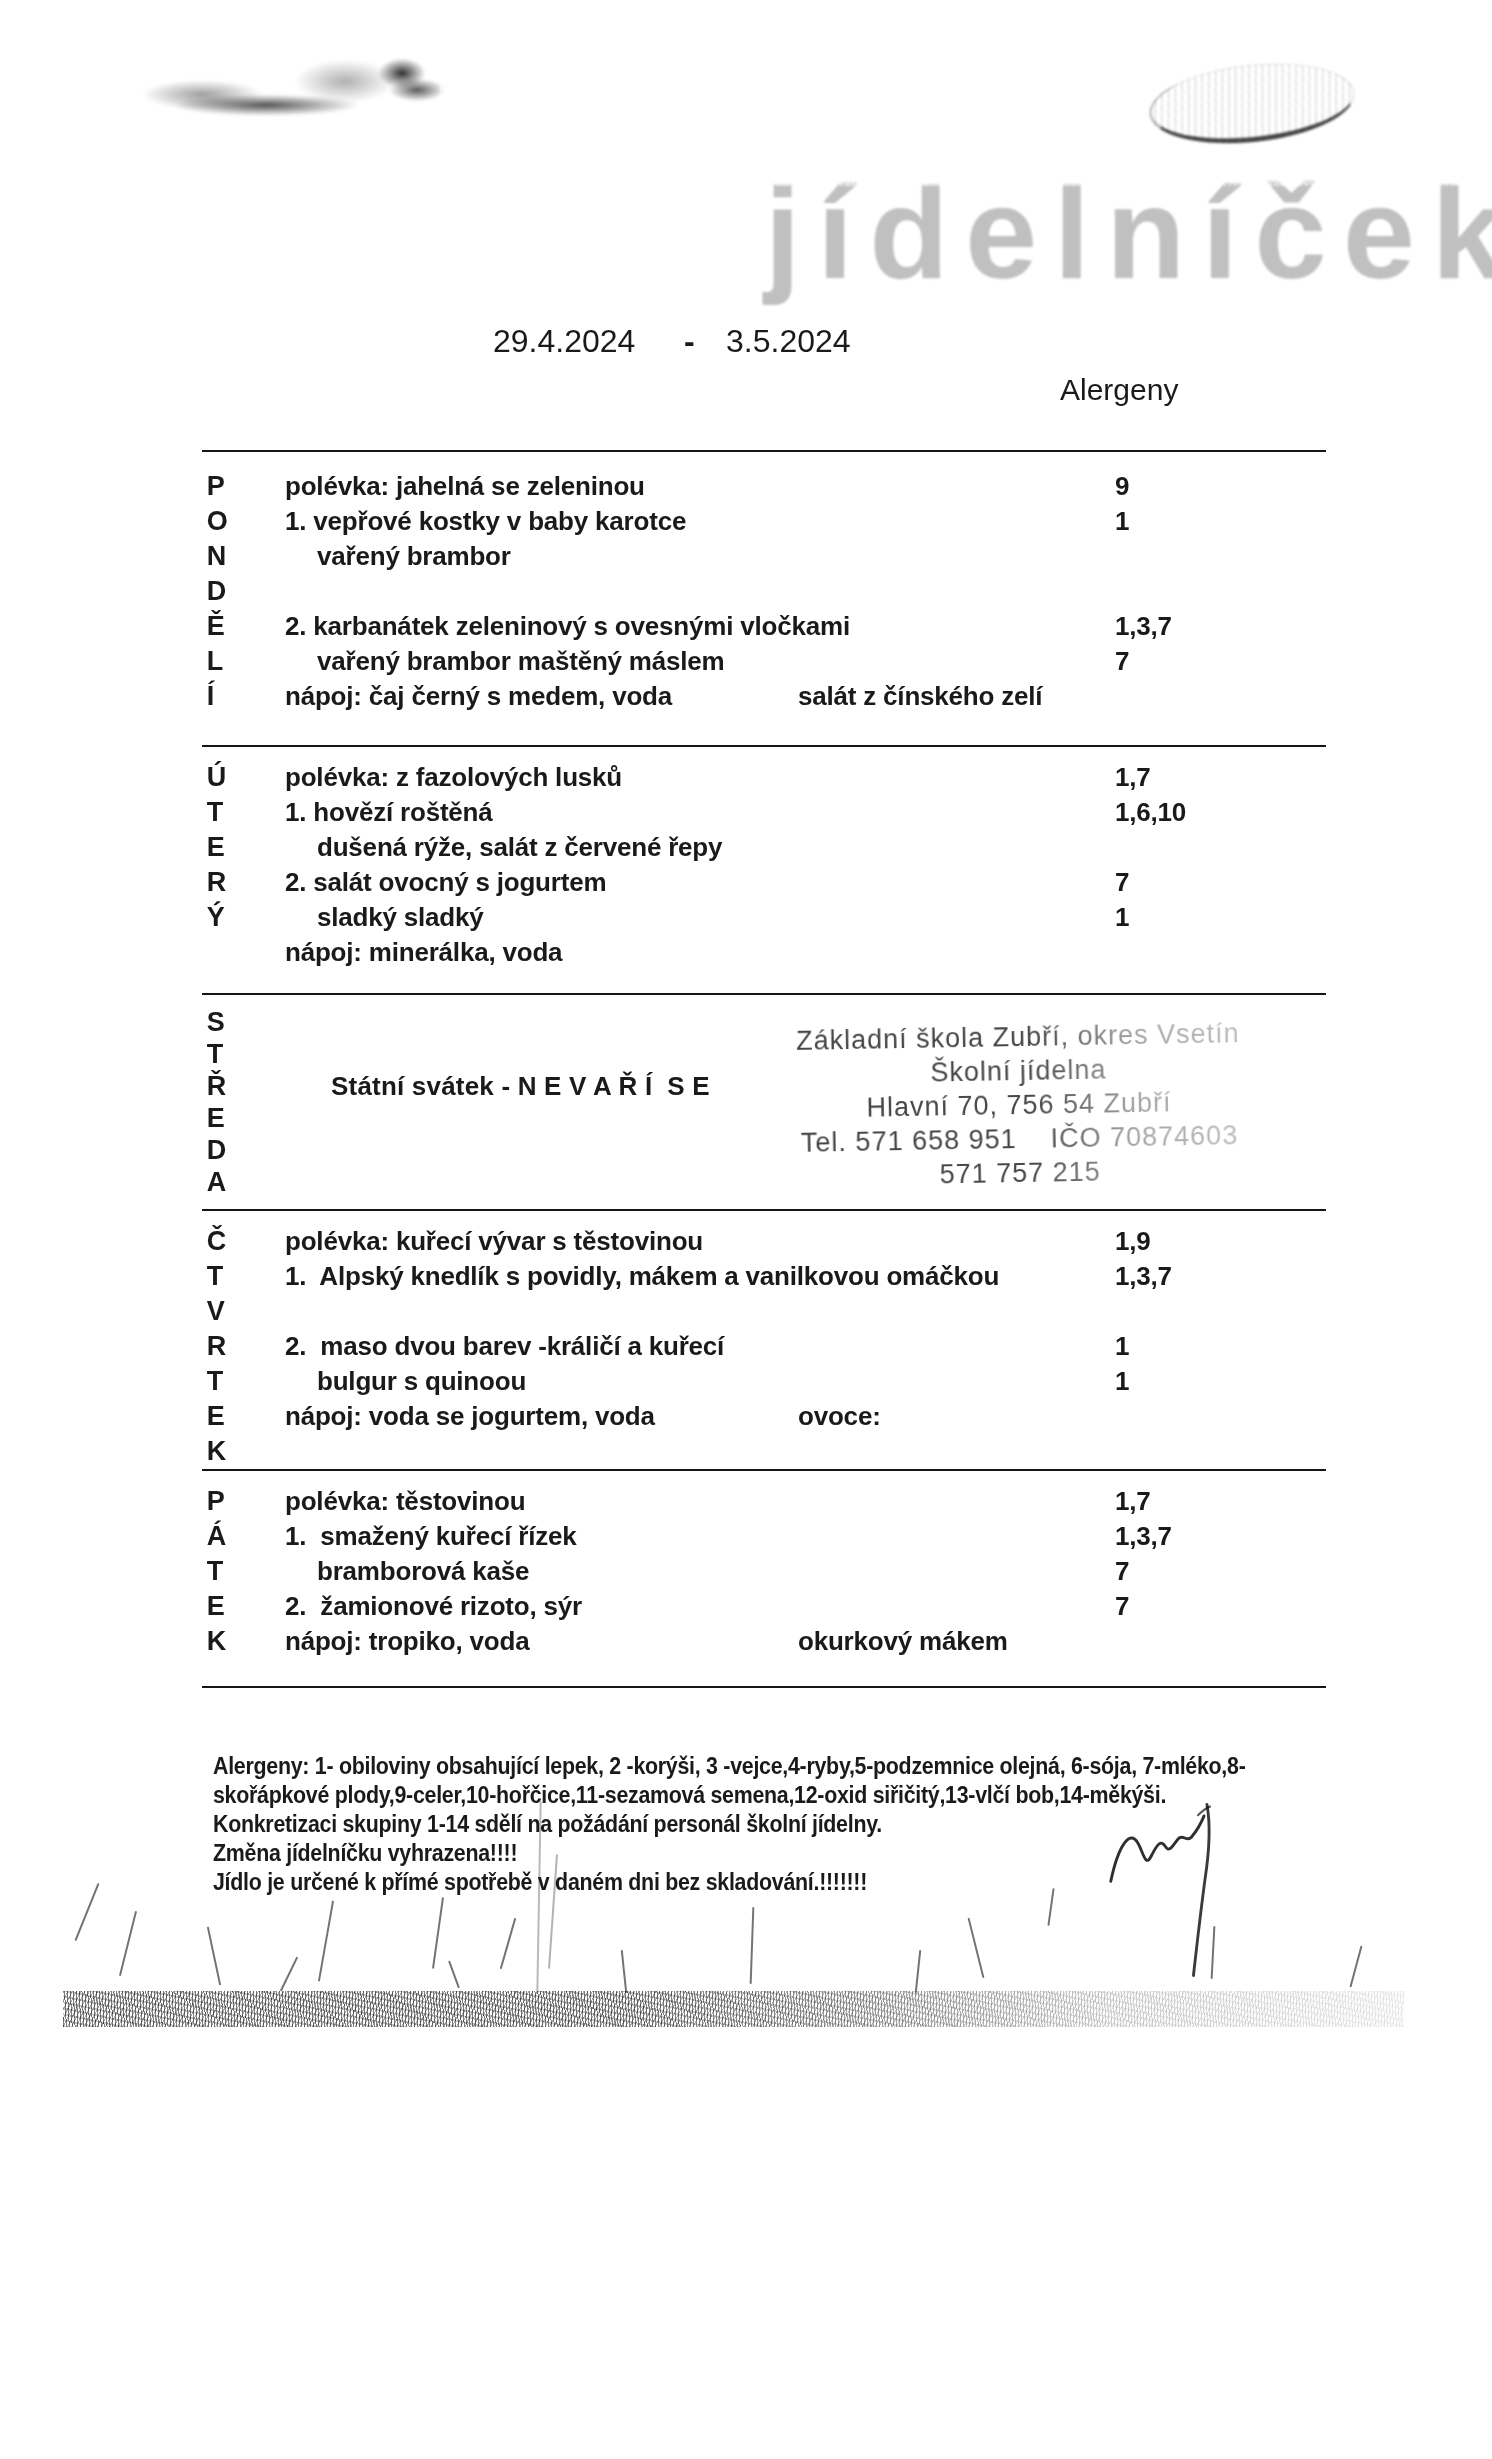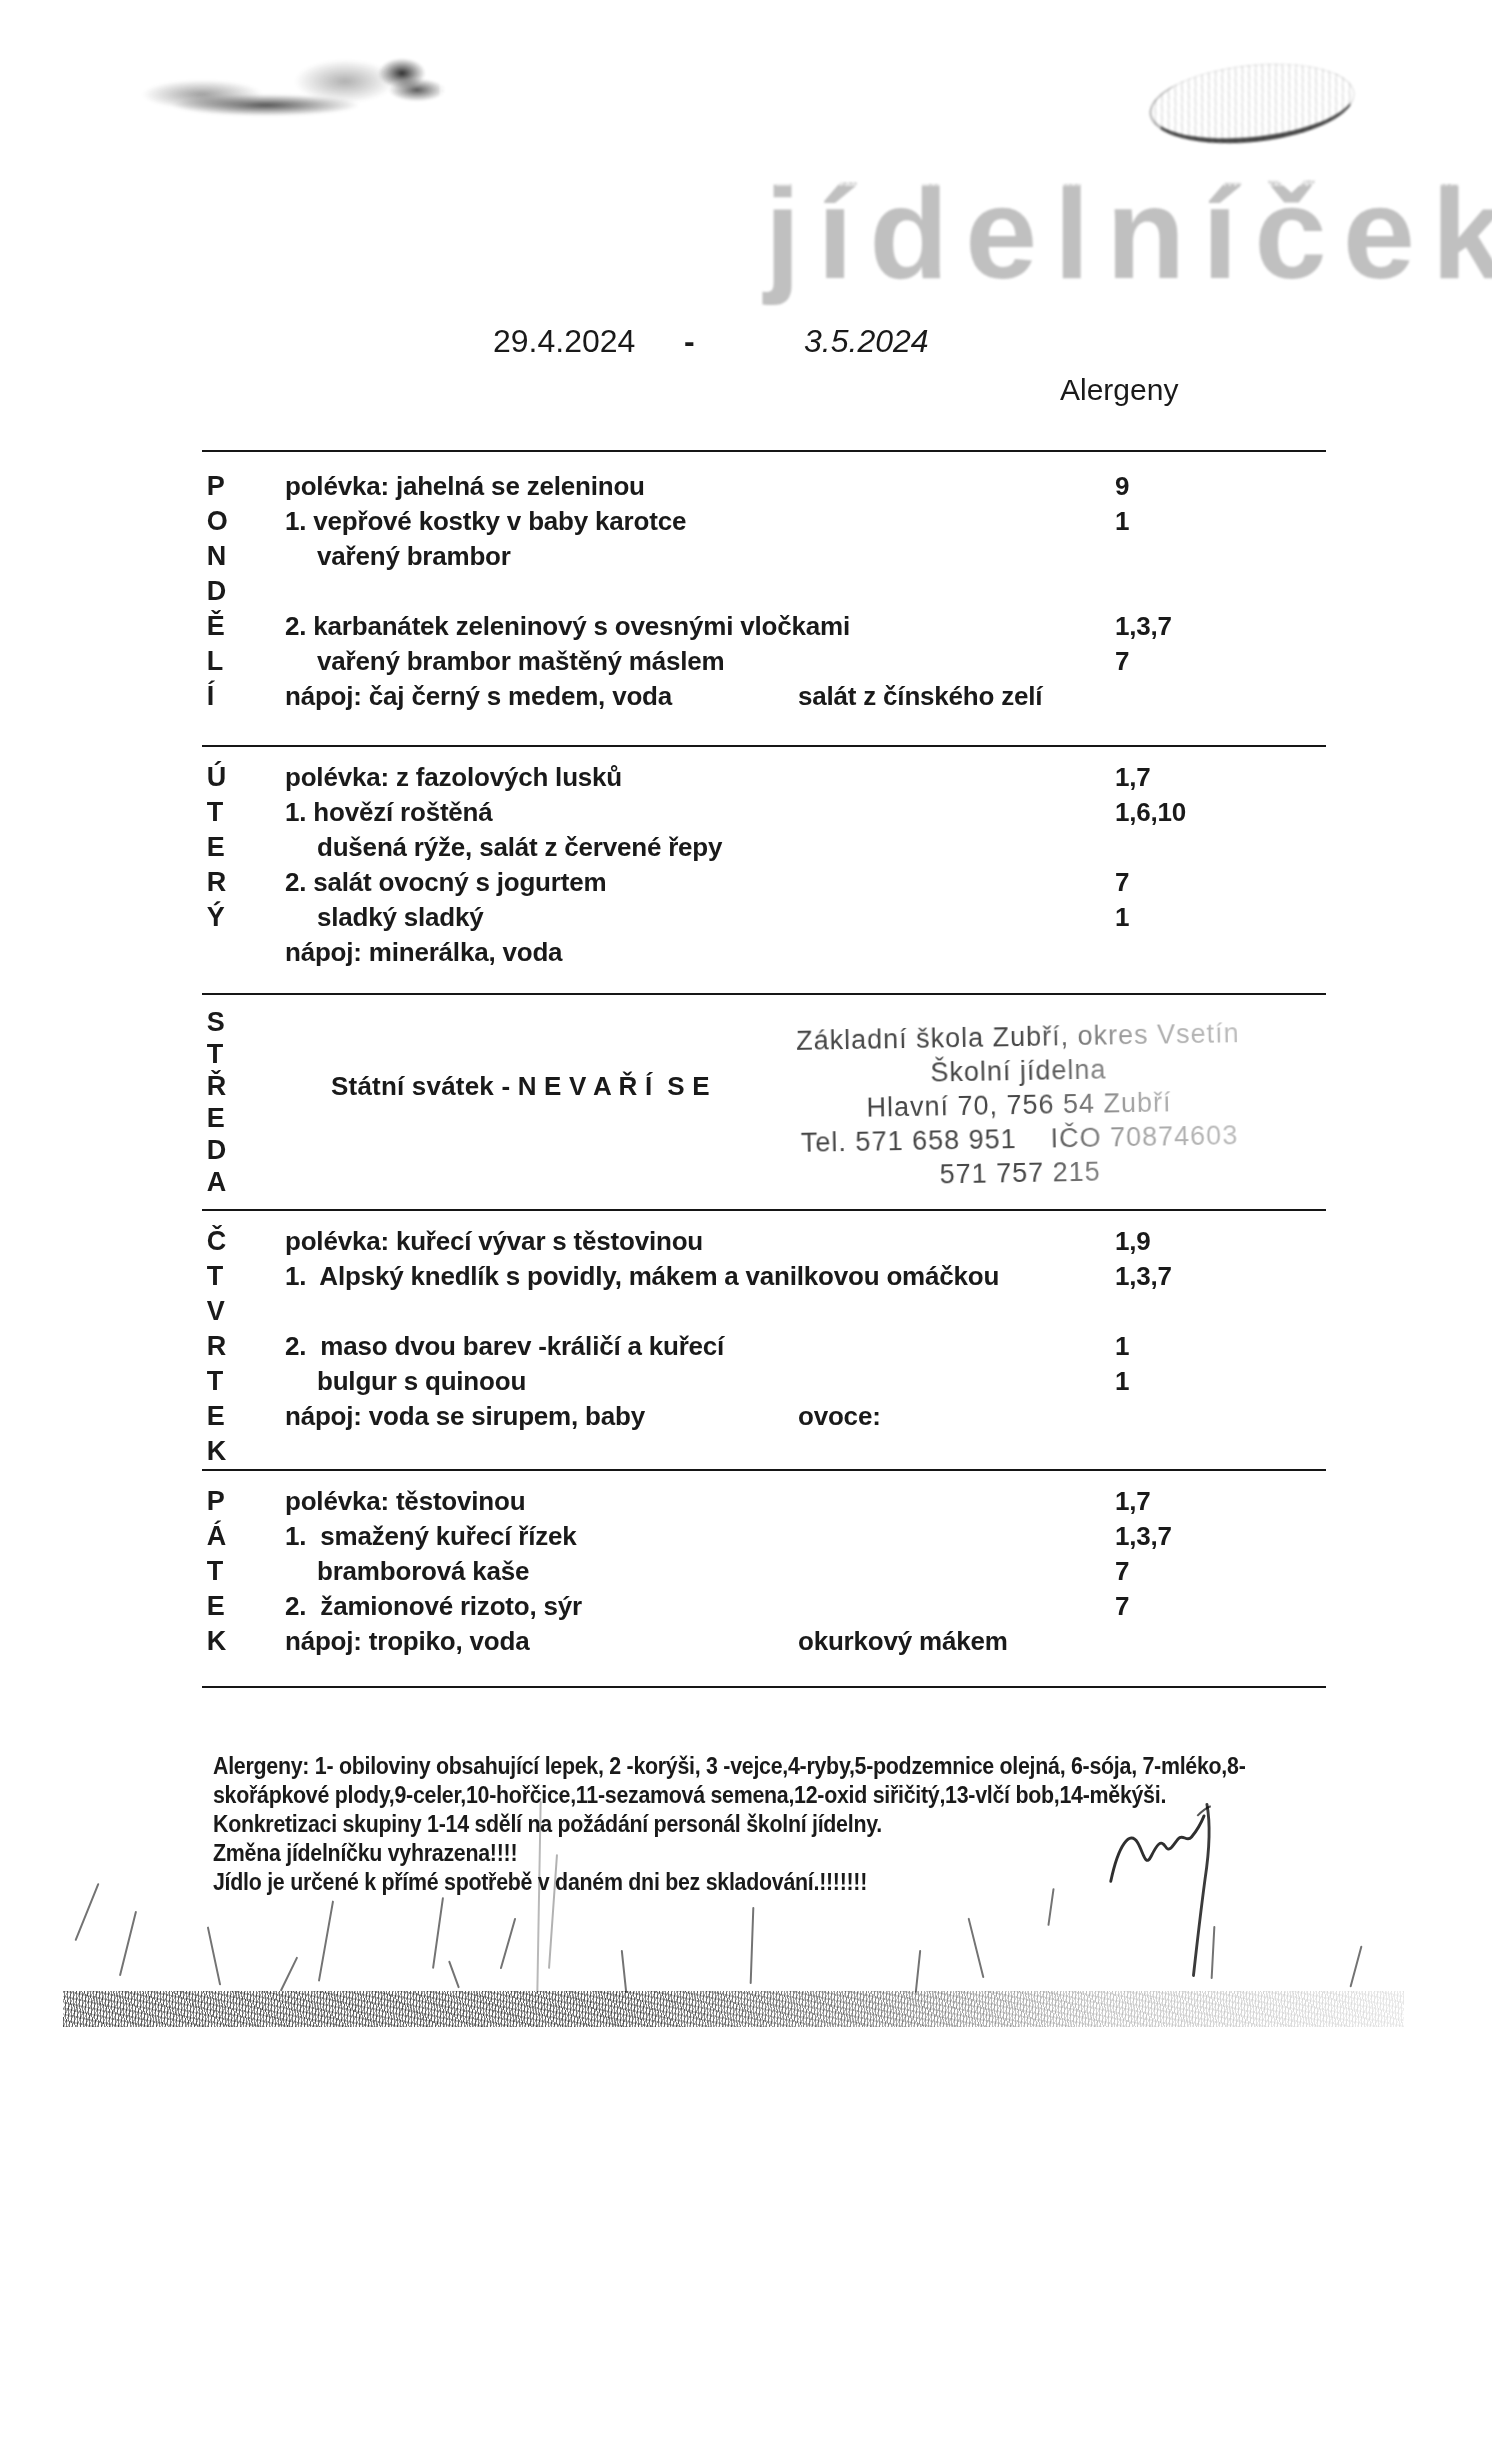--- a/index.html
+++ b/index.html
@@ -42,21 +42,21 @@
     border-right:1.9px solid rgba(0,0,0,.14);
     border-bottom:5.8px solid rgba(0,0,0,.72);
     border-left:2.9px solid rgba(0,0,0,.30);
     background:repeating-linear-gradient(96deg, rgba(0,0,0,.10) 0 1.9px, transparent 1.9px 6.7px);
     box-sizing:border-box;
   }
   
   .daterow{position:absolute;top:323px;left:0;width:100%;font-size:32px;}
   .d1{position:absolute;left:493px;}
   .dsep{position:absolute;left:684px;font-weight:bold;}
-  .d2{position:absolute;left:804px;font-style:italic;}
+  .d2{position:absolute;left:726px;}
   .alergeny{position:absolute;left:1060px;top:373px;font-size:30px;}
   
   .menu{position:absolute;left:202px;top:450px;width:1124px;}
   .day{position:relative;border-top:2.9px solid #161616;box-sizing:border-box;}
   .day-0{height:295px;padding-top:17.3px;}
   .day-1{height:248px;padding-top:13.4px;}
   .day-2{height:216px;padding-top:11.5px;}
   .day-3{height:260px;padding-top:13.4px;}
   .day-4{height:217px;padding-top:13.4px;}
   .end-rule{border-top:2.9px solid #161616;height:0;}
@@ -271,21 +271,21 @@
           <span class="allerg">1</span>
         </div>
         <div class="row">
           <span class="letter">T</span>
           <span class="text indent">bulgur s quinoou</span>
           <span class="side"></span>
           <span class="allerg">1</span>
         </div>
         <div class="row">
           <span class="letter">E</span>
-          <span class="text">nápoj: voda se sirupem, baby</span>
+          <span class="text">nápoj: voda se jogurtem, voda</span>
           <span class="side">ovoce:</span>
           <span class="allerg"></span>
         </div>
         <div class="row">
           <span class="letter">K</span>
           <span class="text"></span>
           <span class="side"></span>
           <span class="allerg"></span>
         </div>
       </section>

